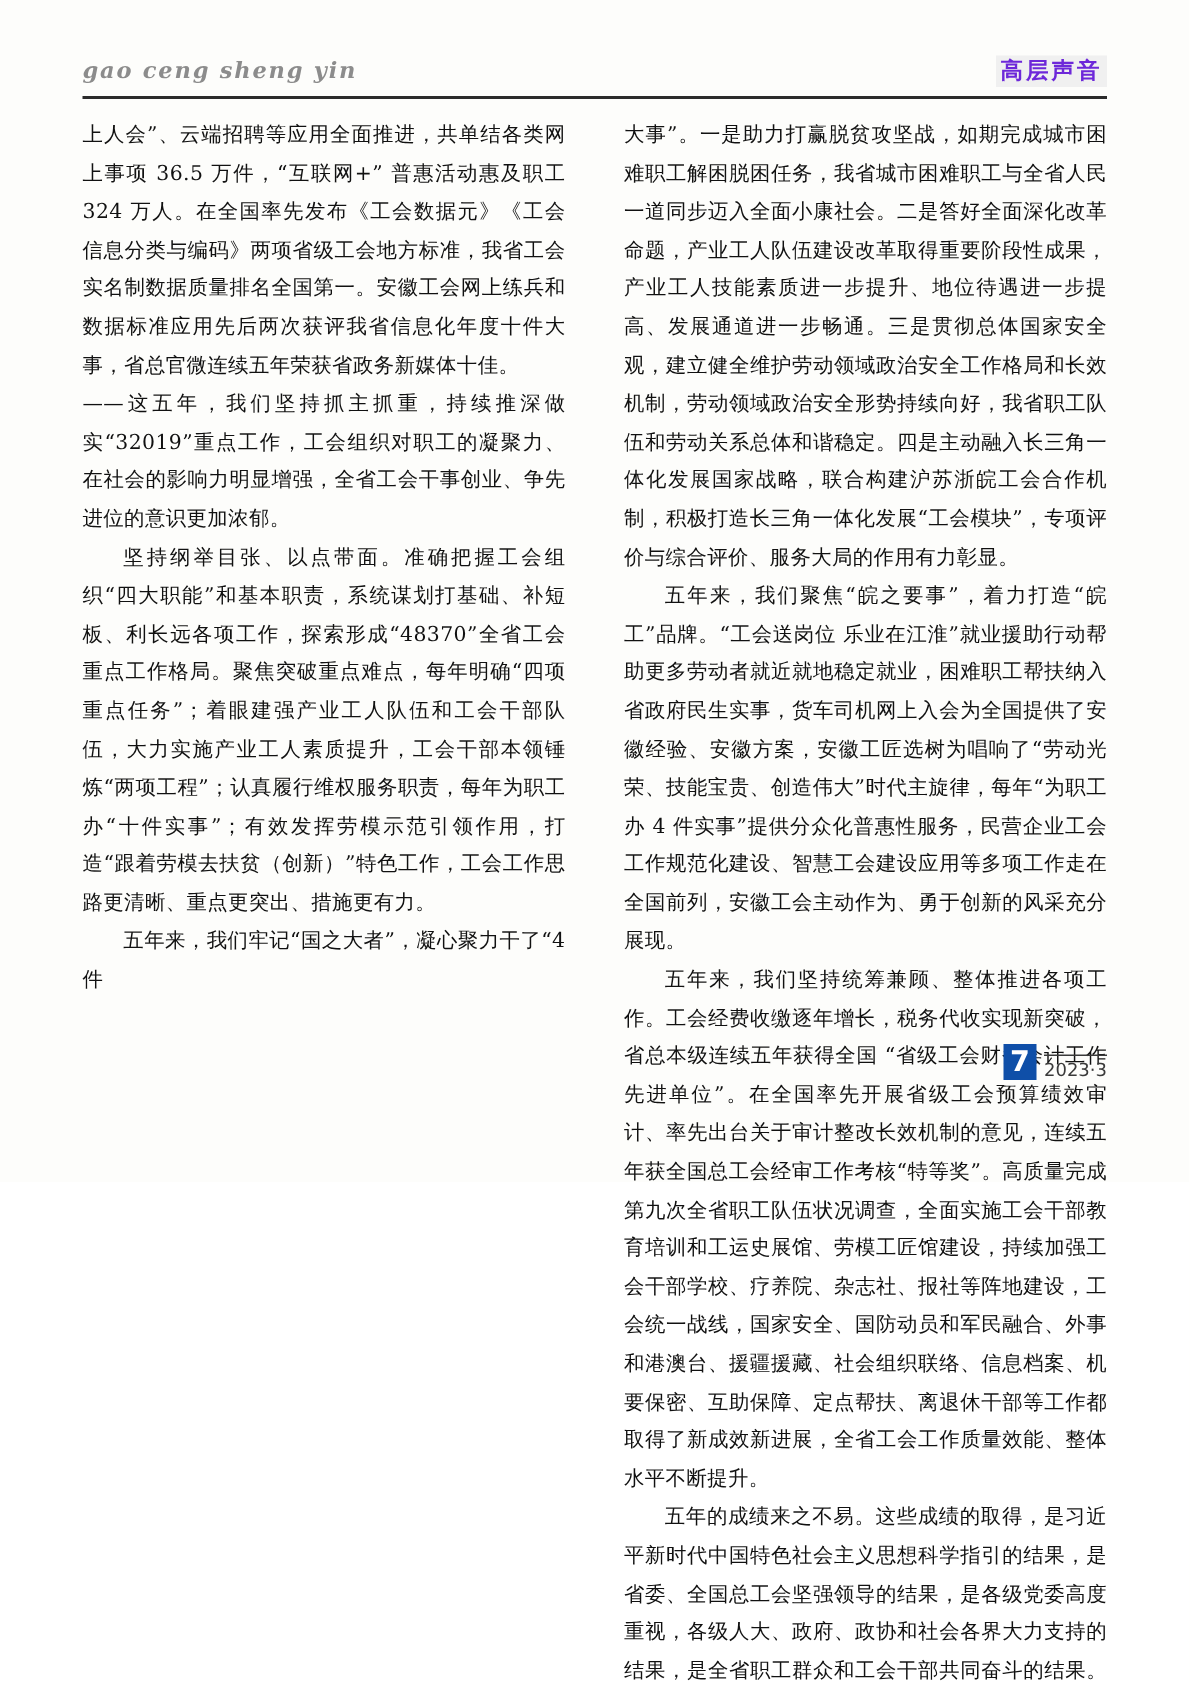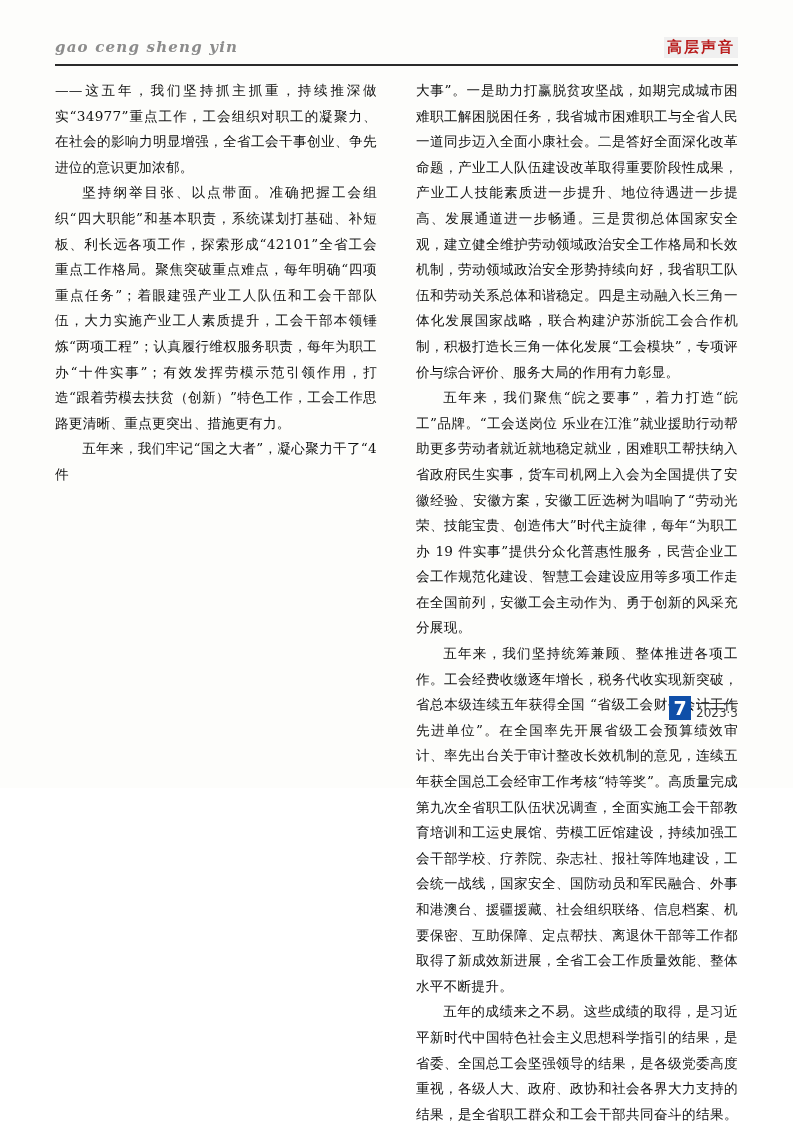--- a/index.html
+++ b/index.html
@@ -51,21 +51,21 @@
     font-weight: bold;
   }
   .header-right {
     position: absolute;
     right: 0;
     top: -1px;
     font-family: "DejaVu Sans", "Liberation Sans", sans-serif;
     font-size: 15px;
     font-weight: bold;
     letter-spacing: 2px;
-    color: #b91c1c;
+    color: #6d28d9;
     background: #f0f0f0;
     padding: 1px 3px;
   }
 
   
   .col {
     position: absolute;
     top: 78px;
     width: 322px;
     font-size: 13.6px;
@@ -120,28 +120,29 @@
 
 <div class="page">
 
   <div class="header">
     <div class="header-left">gao ceng sheng yin</div>
     <div class="header-right">高层声音</div>
     <div class="header-rule"></div>
   </div>
 
   <div class="col col-left">
-    <p class="noindent">——这五年，我们坚持抓主抓重，持续推深做实“34977”重点工作，工会组织对职工的凝聚力、在社会的影响力明显增强，全省工会干事创业、争先进位的意识更加浓郁。</p>
-    <p>坚持纲举目张、以点带面。准确把握工会组织“四大职能”和基本职责，系统谋划打基础、补短板、利长远各项工作，探索形成“42101”全省工会重点工作格局。聚焦突破重点难点，每年明确“四项重点任务”；着眼建强产业工人队伍和工会干部队伍，大力实施产业工人素质提升，工会干部本领锤炼“两项工程”；认真履行维权服务职责，每年为职工办“十件实事”；有效发挥劳模示范引领作用，打造“跟着劳模去扶贫（创新）”特色工作，工会工作思路更清晰、重点更突出、措施更有力。</p>
+    <p class="noindent">上人会”、云端招聘等应用全面推进，共单结各类网上事项 36.5 万件，“互联网+” 普惠活动惠及职工 324 万人。在全国率先发布《工会数据元》《工会信息分类与编码》两项省级工会地方标准，我省工会实名制数据质量排名全国第一。安徽工会网上练兵和数据标准应用先后两次获评我省信息化年度十件大事，省总官微连续五年荣获省政务新媒体十佳。</p>
+    <p class="noindent">——这五年，我们坚持抓主抓重，持续推深做实“32019”重点工作，工会组织对职工的凝聚力、在社会的影响力明显增强，全省工会干事创业、争先进位的意识更加浓郁。</p>
+    <p>坚持纲举目张、以点带面。准确把握工会组织“四大职能”和基本职责，系统谋划打基础、补短板、利长远各项工作，探索形成“48370”全省工会重点工作格局。聚焦突破重点难点，每年明确“四项重点任务”；着眼建强产业工人队伍和工会干部队伍，大力实施产业工人素质提升，工会干部本领锤炼“两项工程”；认真履行维权服务职责，每年为职工办“十件实事”；有效发挥劳模示范引领作用，打造“跟着劳模去扶贫（创新）”特色工作，工会工作思路更清晰、重点更突出、措施更有力。</p>
     <p>五年来，我们牢记“国之大者”，凝心聚力干了“4 件</p>
   </div>
 
   <div class="col col-right">
     <p class="noindent">大事”。一是助力打赢脱贫攻坚战，如期完成城市困难职工解困脱困任务，我省城市困难职工与全省人民一道同步迈入全面小康社会。二是答好全面深化改革命题，产业工人队伍建设改革取得重要阶段性成果，产业工人技能素质进一步提升、地位待遇进一步提高、发展通道进一步畅通。三是贯彻总体国家安全观，建立健全维护劳动领域政治安全工作格局和长效机制，劳动领域政治安全形势持续向好，我省职工队伍和劳动关系总体和谐稳定。四是主动融入长三角一体化发展国家战略，联合构建沪苏浙皖工会合作机制，积极打造长三角一体化发展“工会模块”，专项评价与综合评价、服务大局的作用有力彰显。</p>
-    <p>五年来，我们聚焦“皖之要事”，着力打造“皖工”品牌。“工会送岗位 乐业在江淮”就业援助行动帮助更多劳动者就近就地稳定就业，困难职工帮扶纳入省政府民生实事，货车司机网上入会为全国提供了安徽经验、安徽方案，安徽工匠选树为唱响了“劳动光荣、技能宝贵、创造伟大”时代主旋律，每年“为职工办 19 件实事”提供分众化普惠性服务，民营企业工会工作规范化建设、智慧工会建设应用等多项工作走在全国前列，安徽工会主动作为、勇于创新的风采充分展现。</p>
+    <p>五年来，我们聚焦“皖之要事”，着力打造“皖工”品牌。“工会送岗位 乐业在江淮”就业援助行动帮助更多劳动者就近就地稳定就业，困难职工帮扶纳入省政府民生实事，货车司机网上入会为全国提供了安徽经验、安徽方案，安徽工匠选树为唱响了“劳动光荣、技能宝贵、创造伟大”时代主旋律，每年“为职工办 4 件实事”提供分众化普惠性服务，民营企业工会工作规范化建设、智慧工会建设应用等多项工作走在全国前列，安徽工会主动作为、勇于创新的风采充分展现。</p>
     <p>五年来，我们坚持统筹兼顾、整体推进各项工作。工会经费收缴逐年增长，税务代收实现新突破，省总本级连续五年获得全国 “省级工会财务会计工作先进单位”。在全国率先开展省级工会预算绩效审计、率先出台关于审计整改长效机制的意见，连续五年获全国总工会经审工作考核“特等奖”。高质量完成第九次全省职工队伍状况调查，全面实施工会干部教育培训和工运史展馆、劳模工匠馆建设，持续加强工会干部学校、疗养院、杂志社、报社等阵地建设，工会统一战线，国家安全、国防动员和军民融合、外事和港澳台、援疆援藏、社会组织联络、信息档案、机要保密、互助保障、定点帮扶、离退休干部等工作都取得了新成效新进展，全省工会工作质量效能、整体水平不断提升。</p>
     <p>五年的成绩来之不易。这些成绩的取得，是习近平新时代中国特色社会主义思想科学指引的结果，是省委、全国总工会坚强领导的结果，是各级党委高度重视，各级人大、政府、政协和社会各界大力支持的结果，是全省职工群众和工会干部共同奋斗的结果。在此，我谨代表省总工会第十四届委员会，向长</p>
   </div>
 
   <div class="footer">
     <div class="page-num">7</div>
     <div class="issue">2023·3</div>
   </div>
 
 </div>

